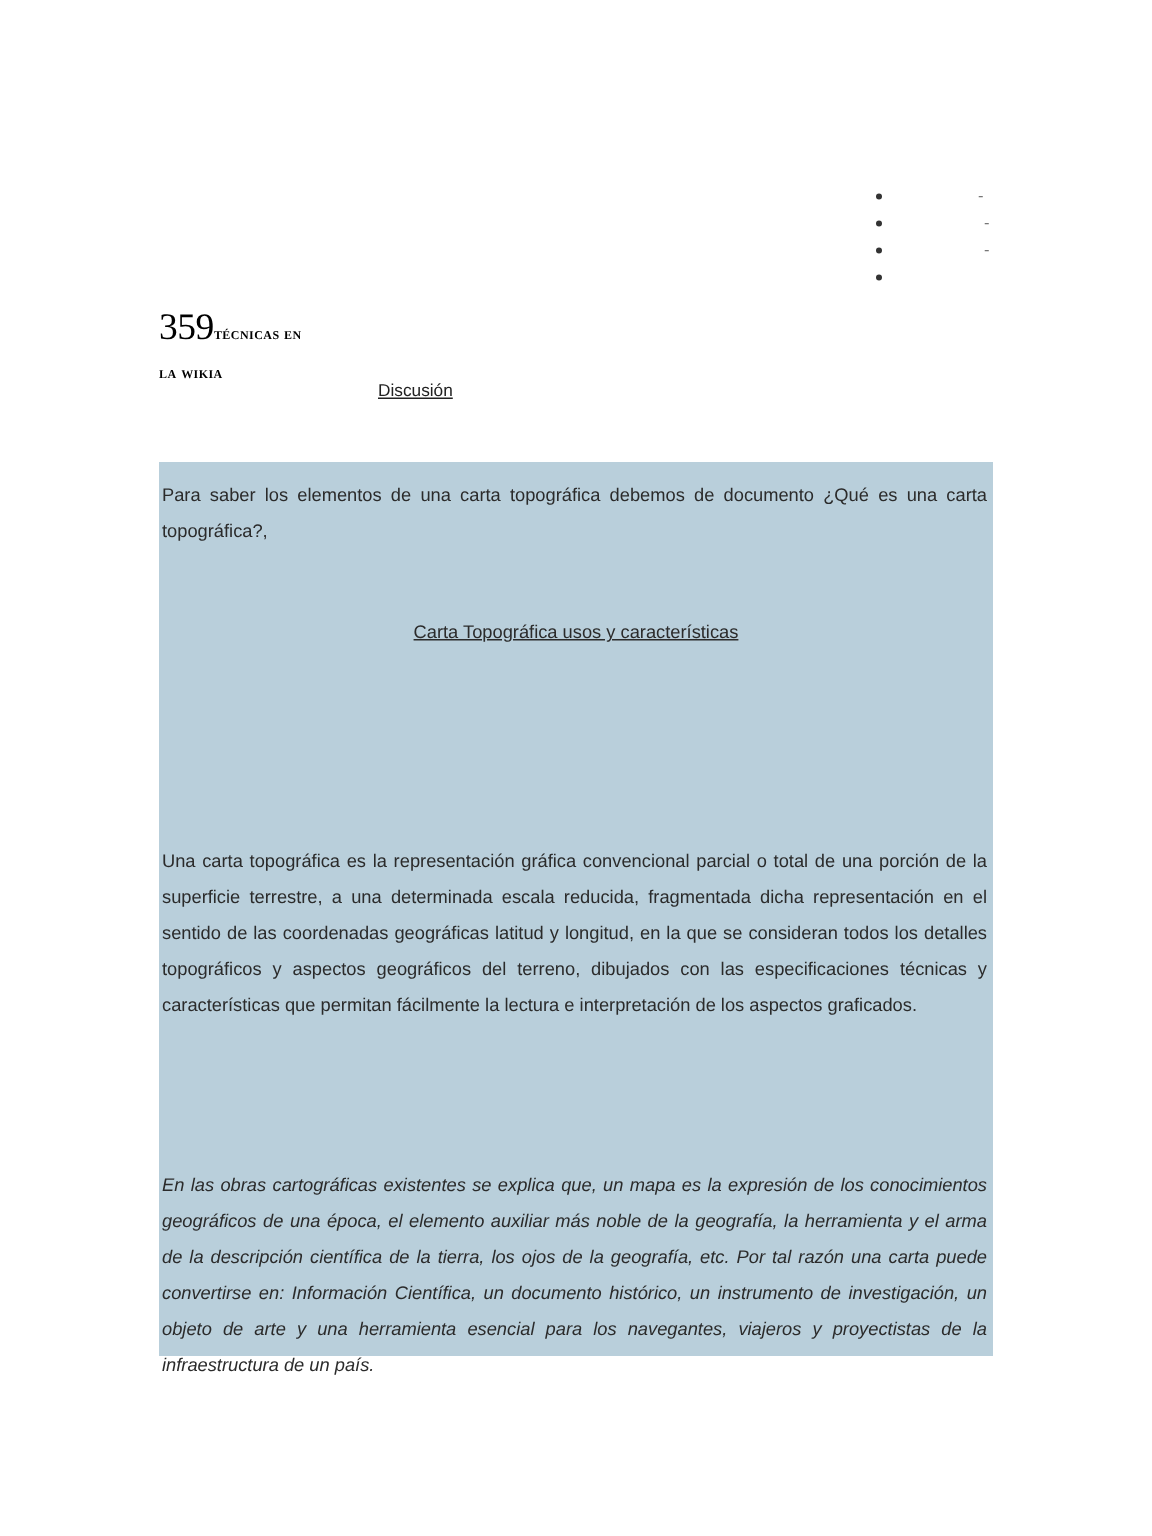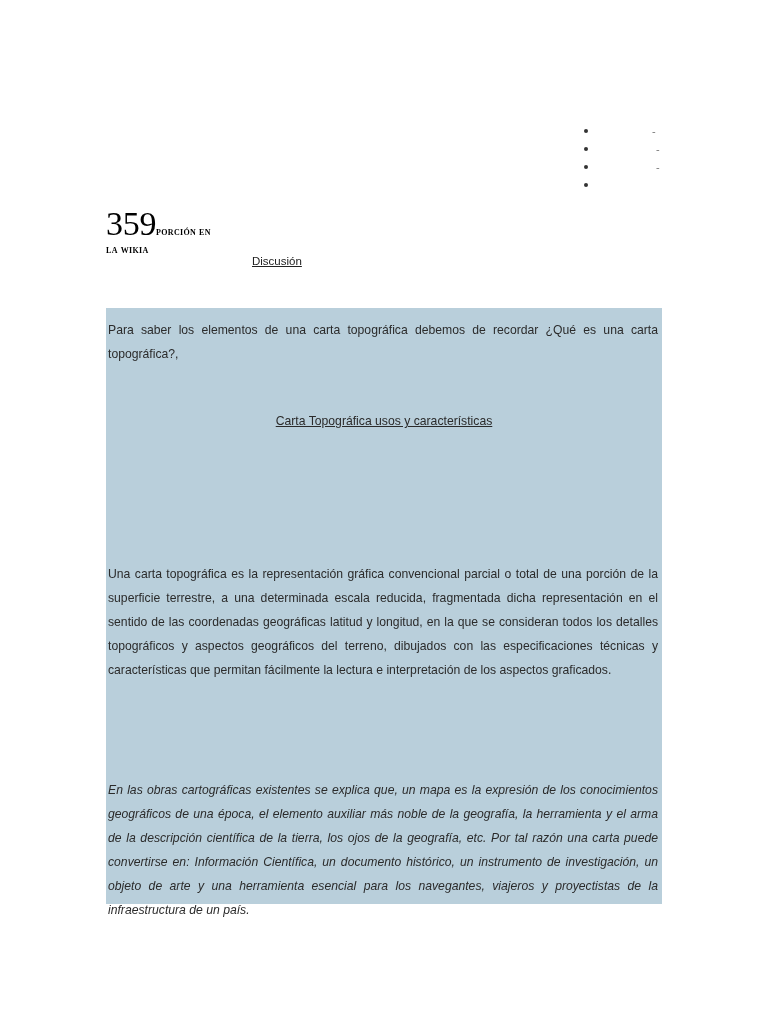--- a/index.html
+++ b/index.html
@@ -71,21 +71,21 @@
 
   .wiki-stats {
     position: absolute;
     left: 106px;
     top: 205px;
     font-family: "Liberation Serif", serif;
     color: #000000;
     white-space: nowrap;
   }
   .wiki-stats .count {
-    font-size: 34px;
+    font-size: 25px;
     letter-spacing: -0.3px;
   }
   .wiki-stats .pages-label {
     font-size: 11px;
     font-variant: small-caps;
     letter-spacing: 0.3px;
     font-weight: bold;
   }
   .wiki-name {
     position: absolute;
@@ -178,29 +178,29 @@
       </li>
     <li>
         <span class="dash">-</span>
       </li>
     <li>
         <span class="dash"></span>
       </li>
   </ul>
 
   <div class="wiki-stats">
-    <span class="count">359</span><span class="pages-label">porción en</span>
+    <span class="count">359</span><span class="pages-label">técnicas en</span>
   </div>
 
   <div class="wiki-name">la wikia</div>
 
   <div class="discussion-link">Discusión</div>
 
   <div class="content-block">
-    <p class="intro">Para saber los elementos de una carta topográfica debemos de recordar ¿Qué es una carta topográfica?,</p>
+    <p class="intro">Para saber los elementos de una carta topográfica debemos de documento ¿Qué es una carta topográfica?,</p>
 
     <div class="subhead">
       <span>Carta Topográfica usos y características</span>
     </div>
 
     <p class="para-1">Una carta topográfica es la representación gráfica convencional parcial o total de una porción de la superficie terrestre, a una determinada escala reducida, fragmentada dicha representación en el sentido de las coordenadas geográficas latitud y longitud, en la que se consideran todos los detalles topográficos y aspectos geográficos del terreno, dibujados con las especificaciones técnicas y características que permitan fácilmente la lectura e interpretación de los aspectos graficados.</p>
 
     <p class="para-2">En las obras cartográficas existentes se explica que, un mapa es la expresión de los conocimientos geográficos de una época, el elemento auxiliar más noble de la geografía, la herramienta y el arma de la descripción científica de la tierra, los ojos de la geografía, etc. Por tal razón una carta puede convertirse en: Información Científica, un documento histórico, un instrumento de investigación, un objeto de arte y una herramienta esencial para los navegantes, viajeros y proyectistas de la infraestructura de un país.</p>
   </div>
 

